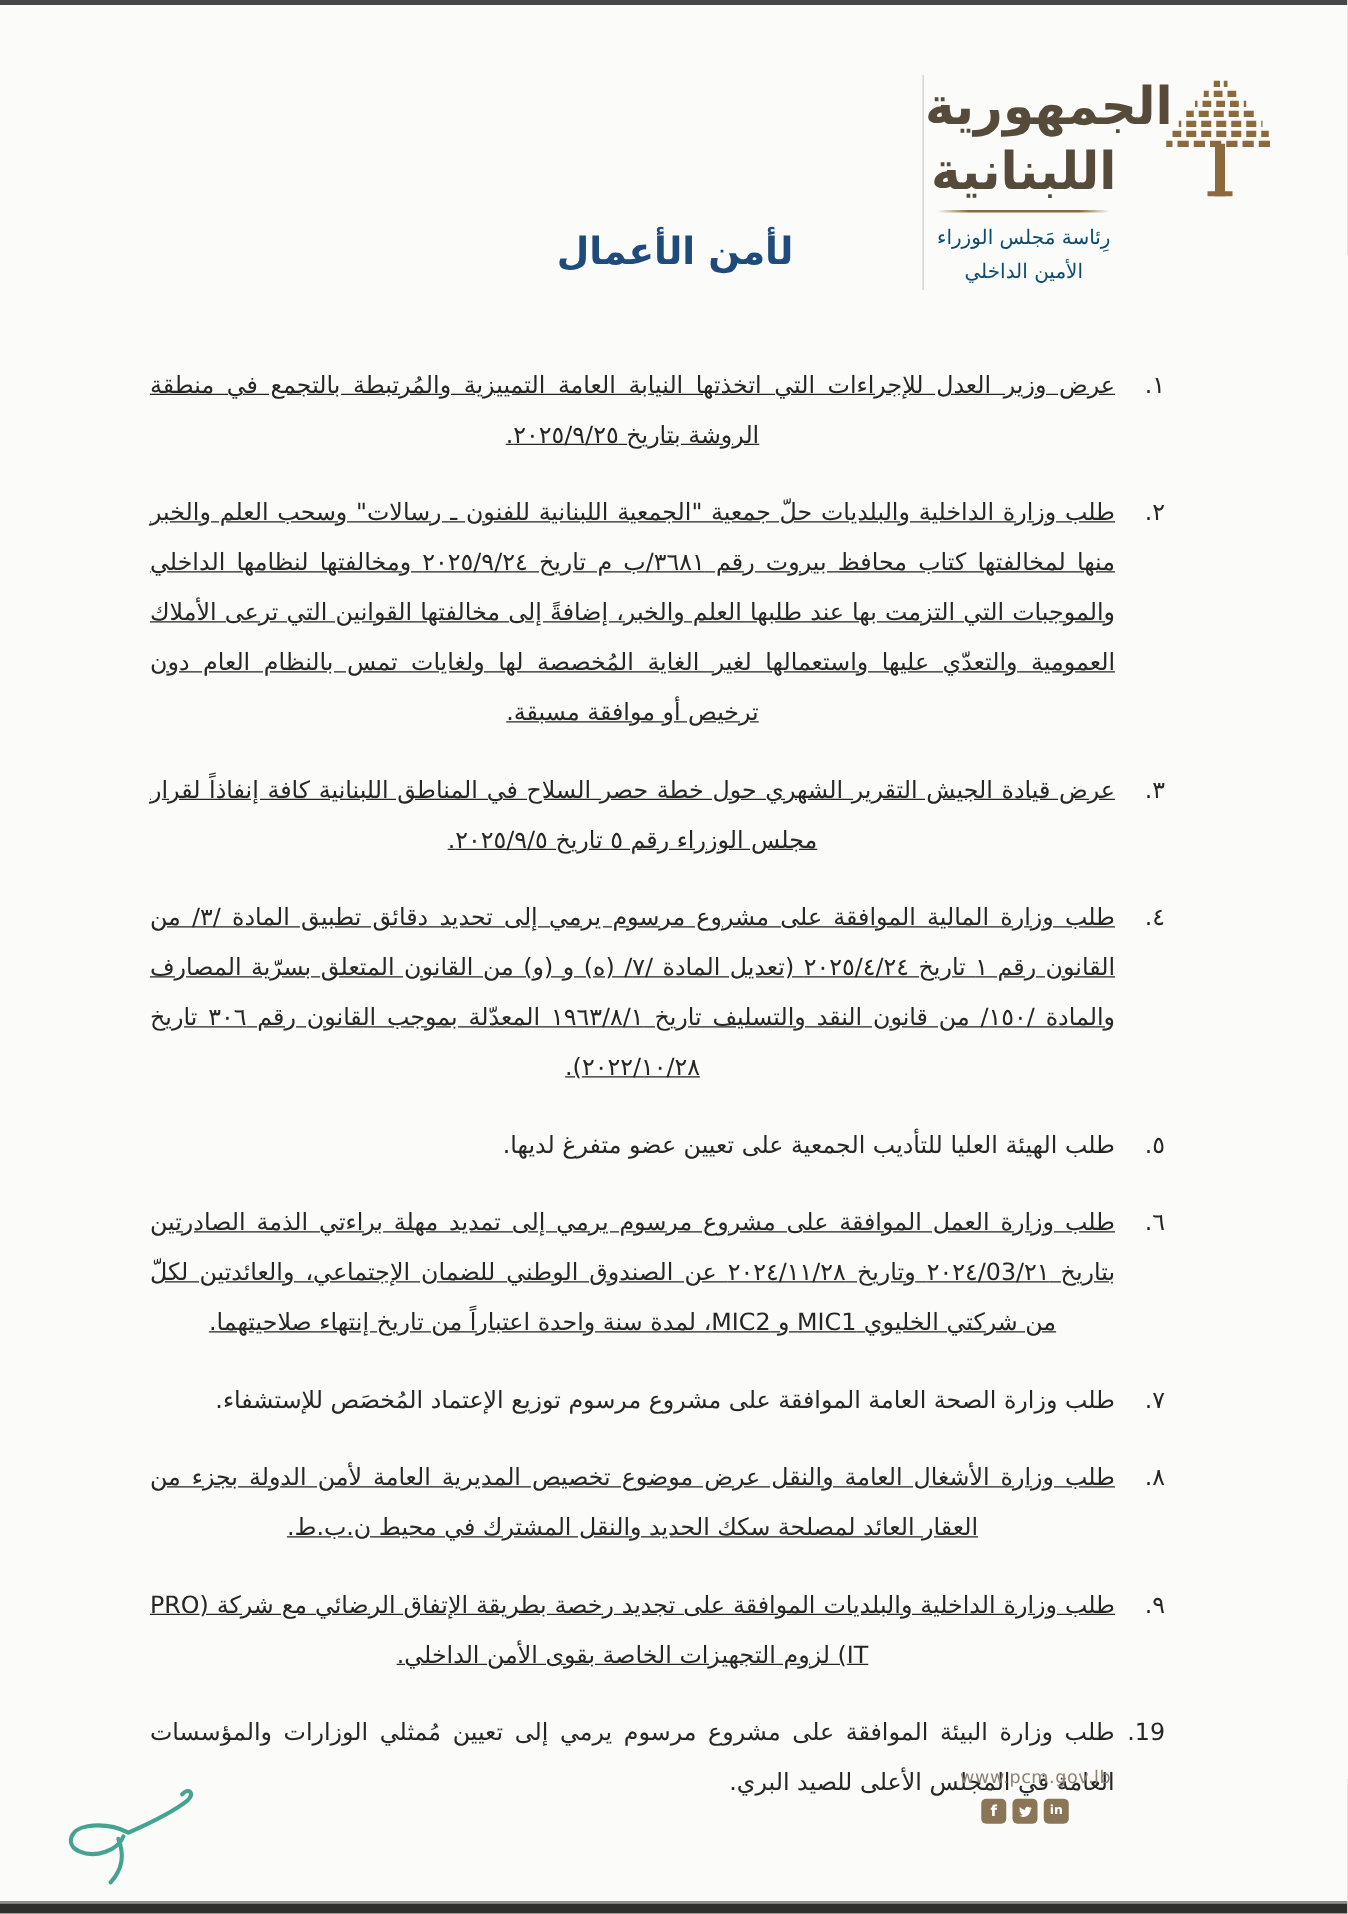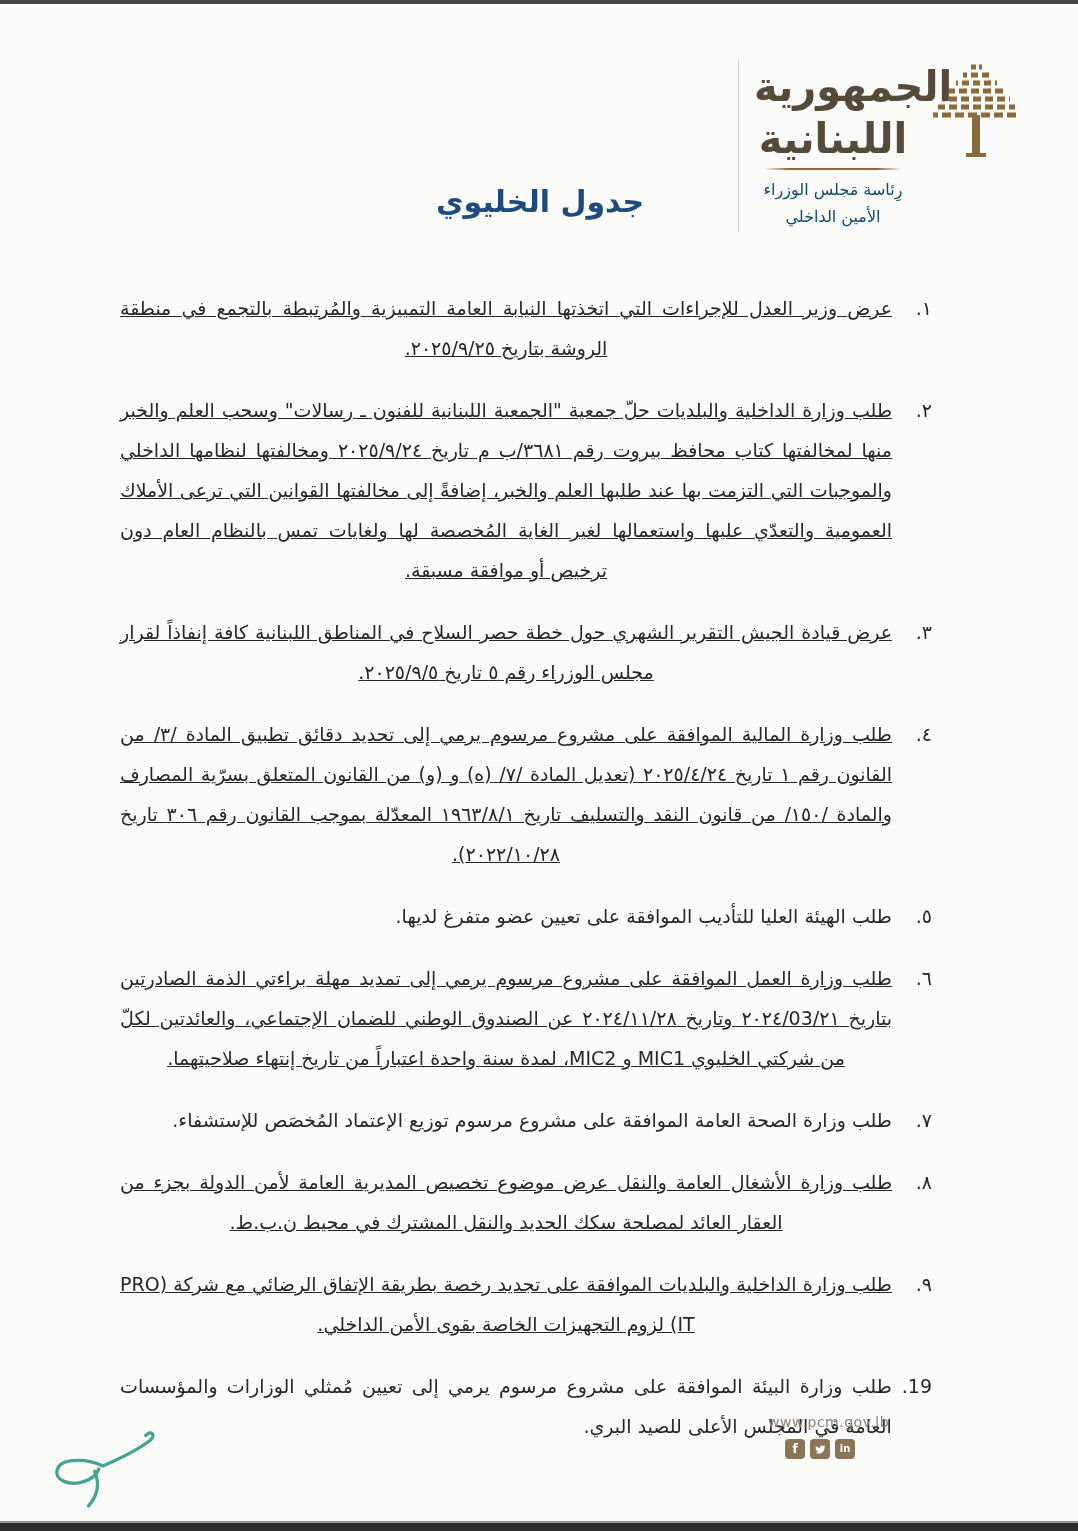--- a/index.html
+++ b/index.html
@@ -14,21 +14,21 @@
   .page{
     position:relative;width:1078px;height:1531px;margin:0 auto;
     background:#fbfbf9;overflow:hidden;
     font-family:"DejaVu Sans","Liberation Sans",sans-serif;
   }
   .scan-edge-top{position:absolute;top:0;left:0;right:0;height:4px;background:#47474a;}
   .scan-edge-bottom{position:absolute;bottom:0;left:0;right:0;height:8px;background:#2e2e2d;border-top:2px solid #97978f;}
 
   
   .emblem-vline{position:absolute;left:738px;top:60px;width:1px;height:172px;background:#cfccc8;}
-  .header{position:absolute;top:60px;right:56px;display:flex;gap:18px;align-items:flex-start;direction:ltr;}
+  .header{position:absolute;top:60px;right:56px;display:flex;gap:32px;align-items:flex-start;direction:ltr;}
   .h-left{width:158px;text-align:center;}
   .callig{font-weight:bold;color:var(--calligraphy-brown);font-size:40px;line-height:52px;transform:scaleY(1.04);}
   .h-rule{height:2px;margin:4px 10px 6px 10px;
     background:linear-gradient(to right,rgba(139,106,62,0),var(--brand-brown) 18%,var(--brand-brown) 82%,rgba(139,106,62,0));}
   .h-sub{color:#0c4a6e;font-size:16px;line-height:27px;direction:rtl;}
   .cedar{width:92px;height:102px;}
 
   
   .doc-title{position:absolute;top:184px;left:340px;width:400px;text-align:center;
     color:var(--title-blue);font-size:30px;font-weight:bold;letter-spacing:1px;}
@@ -77,21 +77,21 @@
         <line x1="19" y1="31" x2="74" y2="31" stroke-dasharray="8 4" stroke-dashoffset="2"></line>
         <line x1="13" y1="39" x2="80" y2="39" stroke-dasharray="8 4" stroke-dashoffset="6"></line>
         <line x1="8" y1="47" x2="85" y2="47" stroke-dasharray="8 4" stroke-dashoffset="1"></line>
         <line x1="3" y1="55" x2="89" y2="55" stroke-dasharray="9 4" stroke-dashoffset="4"></line>
       </g>
       <rect x="42" y="55" width="8" height="42" fill="#8b6a3e"></rect>
       <rect x="36" y="93" width="20" height="4" fill="#8b6a3e"></rect>
     </svg>
   </div>
 
-  <div class="doc-title">جدول الخليوي</div>
+  <div class="doc-title">لأمن الأعمال</div>
 
   <div class="agenda">
     <div class="item">
       <span class="num">١.</span>
       <div class="txt last-center">عرض وزير العدل للإجراءات التي اتخذتها النيابة العامة التمييزية والمُرتبطة بالتجمع في منطقة الروشة بتاريخ ٢٠٢٥/٩/٢٥.</div>
     </div>
 
     <div class="item">
       <span class="num">٢.</span>
       <div class="txt last-center">طلب وزارة الداخلية والبلديات حلّ جمعية "الجمعية اللبنانية للفنون ـ رسالات" وسحب العلم والخبر منها لمخالفتها كتاب محافظ بيروت رقم ٣٦٨١/ب م تاريخ ٢٠٢٥/٩/٢٤ ومخالفتها لنظامها الداخلي والموجبات التي التزمت بها عند طلبها العلم والخبر، إضافةً إلى مخالفتها القوانين التي ترعى الأملاك العمومية والتعدّي عليها واستعمالها لغير الغاية المُخصصة لها ولغايات تمس بالنظام العام دون ترخيص أو موافقة مسبقة.</div>
@@ -102,21 +102,21 @@
       <div class="txt last-center">عرض قيادة الجيش التقرير الشهري حول خطة حصر السلاح في المناطق اللبنانية كافة إنفاذاً لقرار مجلس الوزراء رقم ٥ تاريخ ٢٠٢٥/٩/٥.</div>
     </div>
 
     <div class="item">
       <span class="num">٤.</span>
       <div class="txt last-center">طلب وزارة المالية الموافقة على مشروع مرسوم يرمي إلى تحديد دقائق تطبيق المادة /٣/ من القانون رقم ١ تاريخ ٢٠٢٥/٤/٢٤ (تعديل المادة /٧/ (ه) و (و) من القانون المتعلق بسرّية المصارف والمادة /١٥٠/ من قانون النقد والتسليف تاريخ ١٩٦٣/٨/١ المعدّلة بموجب القانون رقم ٣٠٦ تاريخ ٢٠٢٢/١٠/٢٨).</div>
     </div>
 
     <div class="item">
       <span class="num">٥.</span>
-      <div class="txt last-right">طلب الهيئة العليا للتأديب الموافقة على تعيين عضو متفرغ لديها.</div>
+      <div class="txt last-right">طلب الهيئة العليا للتأديب الجمعية على تعيين عضو متفرغ لديها.</div>
     </div>
 
     <div class="item">
       <span class="num">٦.</span>
       <div class="txt last-center">طلب وزارة العمل الموافقة على مشروع مرسوم يرمي إلى تمديد مهلة براءتي الذمة الصادرتين بتاريخ ٢٠٢٤/03/٢١ وتاريخ ٢٠٢٤/١١/٢٨ عن الصندوق الوطني للضمان الإجتماعي، والعائدتين لكلّ من شركتي الخليوي MIC1 و MIC2، لمدة سنة واحدة اعتباراً من تاريخ إنتهاء صلاحيتهما.</div>
     </div>
 
     <div class="item">
       <span class="num">٧.</span>
       <div class="txt last-right">طلب وزارة الصحة العامة الموافقة على مشروع مرسوم توزيع الإعتماد المُخصَص للإستشفاء.</div>

